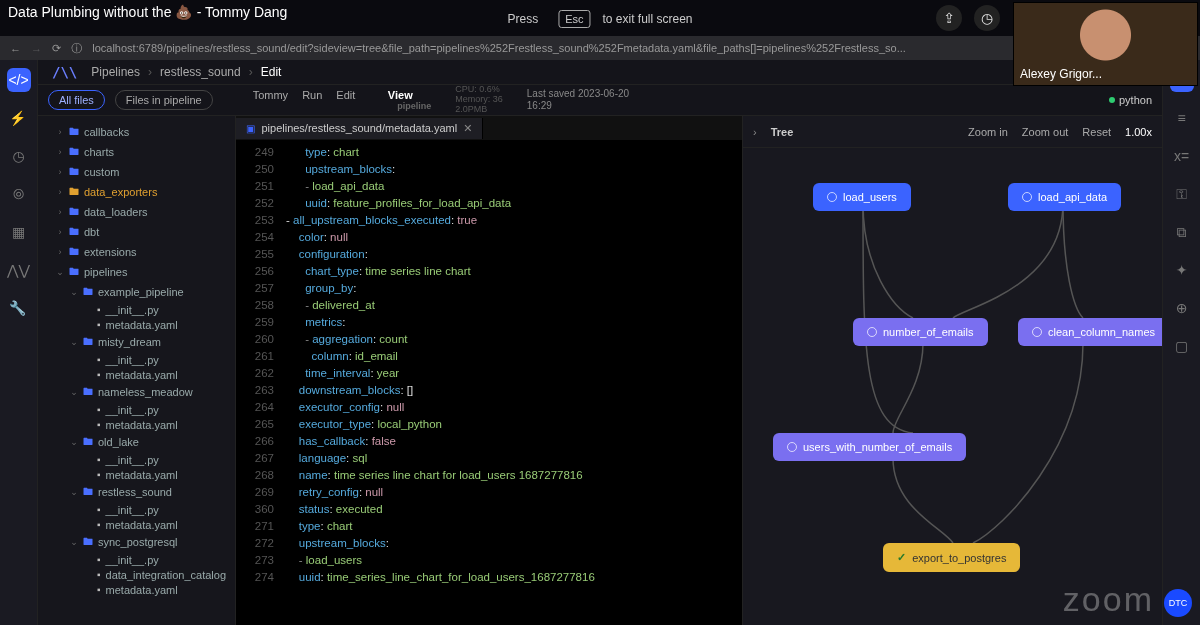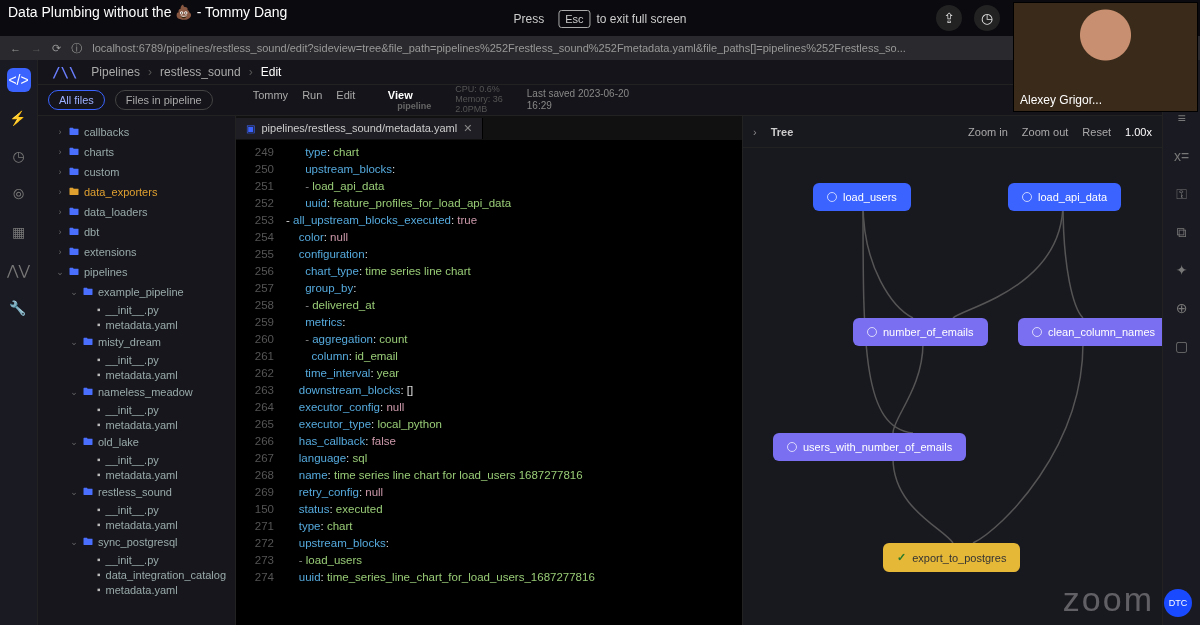--- a/index.html
+++ b/index.html
@@ -1,20 +1,20 @@
 <!DOCTYPE html>
 <html><head>
 <meta charset="utf-8">
 <style>
 * { margin:0; padding:0; box-sizing:border-box; font-family: -apple-system, Helvetica, Arial, sans-serif; }
 body { width:1200px; height:625px; background:#0a0a0f; color:#ccc; overflow:hidden; position:relative; font-size:12px; }
 .video-title { position:absolute; top:4px; left:8px; color:#fff; font-size:14px; z-index:20; }
-.esc-hint { position:absolute; top:10px; left:50%; transform:translateX(-50%); color:#ccc; font-size:12px; z-index:20; display:flex; align-items:center; gap:6px; }
+.esc-hint { position:absolute; top:10px; left:50%; transform:translateX(-50%); color:#ccc; font-size:12px; z-index:20; display:flex; align-items:center; gap:12px; }
 .esc-key { border:1px solid #aaa; border-radius:3px; padding:2px 6px; font-size:11px;margin-left:8px; }
-.video-overlay { position:absolute; top:2px; right:2px; width:185px; height:110px; background:#3a2a1a; z-index:25; border:1px solid #000; }
+.video-overlay { position:absolute; top:2px; right:2px; width:185px; height:84px; background:#3a2a1a; z-index:25; border:1px solid #000; }
 .video-overlay .face { width:100%; height:80px; background:radial-gradient(circle at 50% 40%, #c89070 0 25px, #3a2a1a 26px); }
 .video-overlay .name { position:absolute; bottom:4px; left:6px; color:#fff; font-size:12px; }
 .yt-controls { position:absolute; top:5px; right:200px; display:flex; gap:12px; z-index:20; }
 .yt-icon { width:26px; height:26px; background:#222; border-radius:50%; display:flex; align-items:center; justify-content:center; color:#ddd; font-size:14px; }
 .browser-bar { position:absolute; top:36px; left:0; right:0; height:24px; background:#2a2a2e; display:flex; align-items:center; padding:0 10px; gap:10px; font-size:11px; color:#999; }
 .lock { font-size:11px; }
 .url { white-space:nowrap; overflow:hidden; }
 .app { position:absolute; top:60px; left:0; right:0; bottom:0; display:flex; background:#14141a; }
 .leftrail { width:38px; background:#1a1a22; border-right:1px solid #222; display:flex; flex-direction:column; align-items:center; padding-top:8px; gap:14px; }
 .rail-icon { width:24px; height:24px; color:#777; display:flex; align-items:center; justify-content:center; border-radius:6px; font-size:14px; }
@@ -308,21 +308,21 @@
             <div class="line"><span class="gutter">260</span><span class="txt">      <span class="k-dash">- </span><span class="k-key">aggregation</span><span class="txt">: </span><span class="k-str">count</span></span></div>
             <div class="line"><span class="gutter">261</span><span class="txt">        <span class="k-key">column</span><span class="txt">: </span><span class="k-str">id_email</span></span></div>
             <div class="line"><span class="gutter">262</span><span class="txt">      <span class="k-key">time_interval</span><span class="txt">: </span><span class="k-str">year</span></span></div>
             <div class="line"><span class="gutter">263</span><span class="txt">    <span class="k-key">downstream_blocks</span><span class="txt">: []</span></span></div>
             <div class="line"><span class="gutter">264</span><span class="txt">    <span class="k-key">executor_config</span><span class="txt">: </span><span class="k-bool">null</span></span></div>
             <div class="line"><span class="gutter">265</span><span class="txt">    <span class="k-key">executor_type</span><span class="txt">: </span><span class="k-str">local_python</span></span></div>
             <div class="line"><span class="gutter">266</span><span class="txt">    <span class="k-key">has_callback</span><span class="txt">: </span><span class="k-bool">false</span></span></div>
             <div class="line"><span class="gutter">267</span><span class="txt">    <span class="k-key">language</span><span class="txt">: </span><span class="k-str">sql</span></span></div>
             <div class="line"><span class="gutter">268</span><span class="txt">    <span class="k-key">name</span><span class="txt">: </span><span class="k-str">time series line chart for load_users 1687277816</span></span></div>
             <div class="line"><span class="gutter">269</span><span class="txt">    <span class="k-key">retry_config</span><span class="txt">: </span><span class="k-bool">null</span></span></div>
-            <div class="line"><span class="gutter">150</span><span class="txt">    <span class="k-key">status</span><span class="txt">: </span><span class="k-str">executed</span></span></div>
+            <div class="line"><span class="gutter">360</span><span class="txt">    <span class="k-key">status</span><span class="txt">: </span><span class="k-str">executed</span></span></div>
             <div class="line"><span class="gutter">271</span><span class="txt">    <span class="k-key">type</span><span class="txt">: </span><span class="k-str">chart</span></span></div>
             <div class="line"><span class="gutter">272</span><span class="txt">    <span class="k-key">upstream_blocks</span><span class="txt">:</span></span></div>
             <div class="line"><span class="gutter">273</span><span class="txt">    <span class="k-dash">- </span><span class="k-str">load_users</span></span></div>
             <div class="line"><span class="gutter">274</span><span class="txt">    <span class="k-key">uuid</span><span class="txt">: </span><span class="k-str">time_series_line_chart_for_load_users_1687277816</span></span></div>
           </div>
       </div>
 
       <div class="tree-panel">
         <div class="tree-header">
           <span class="arrow">›</span>

